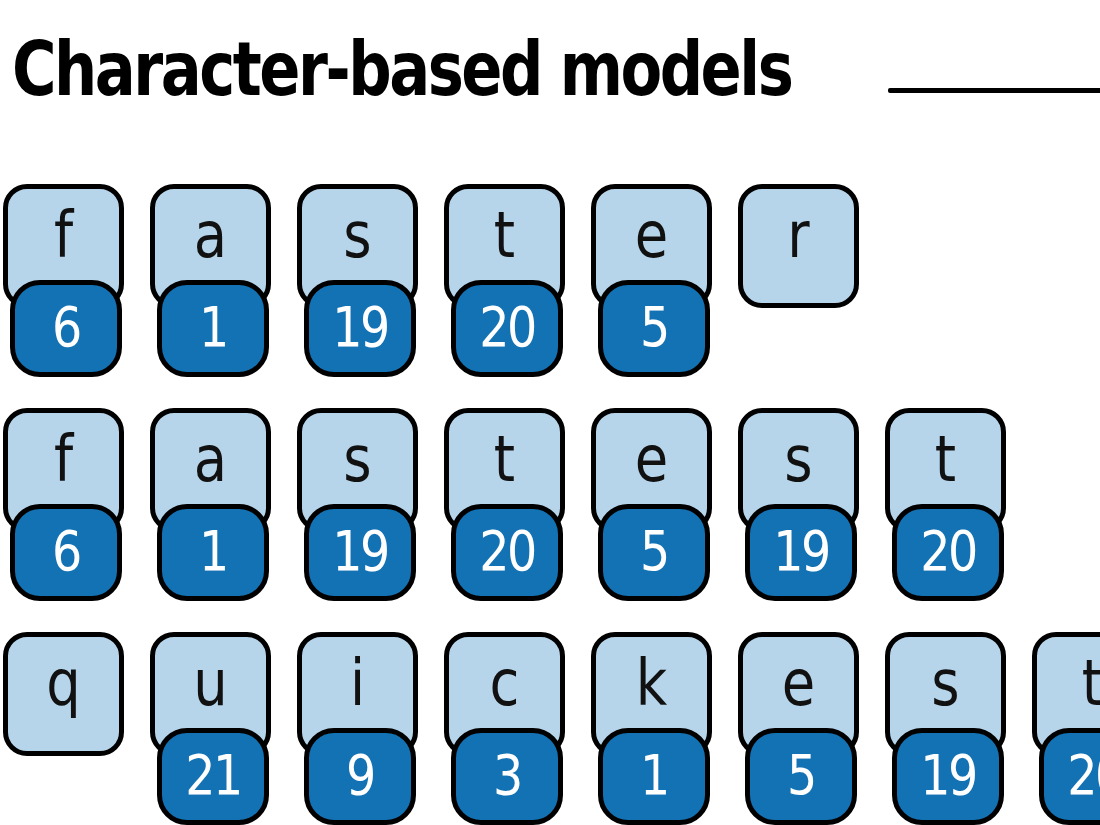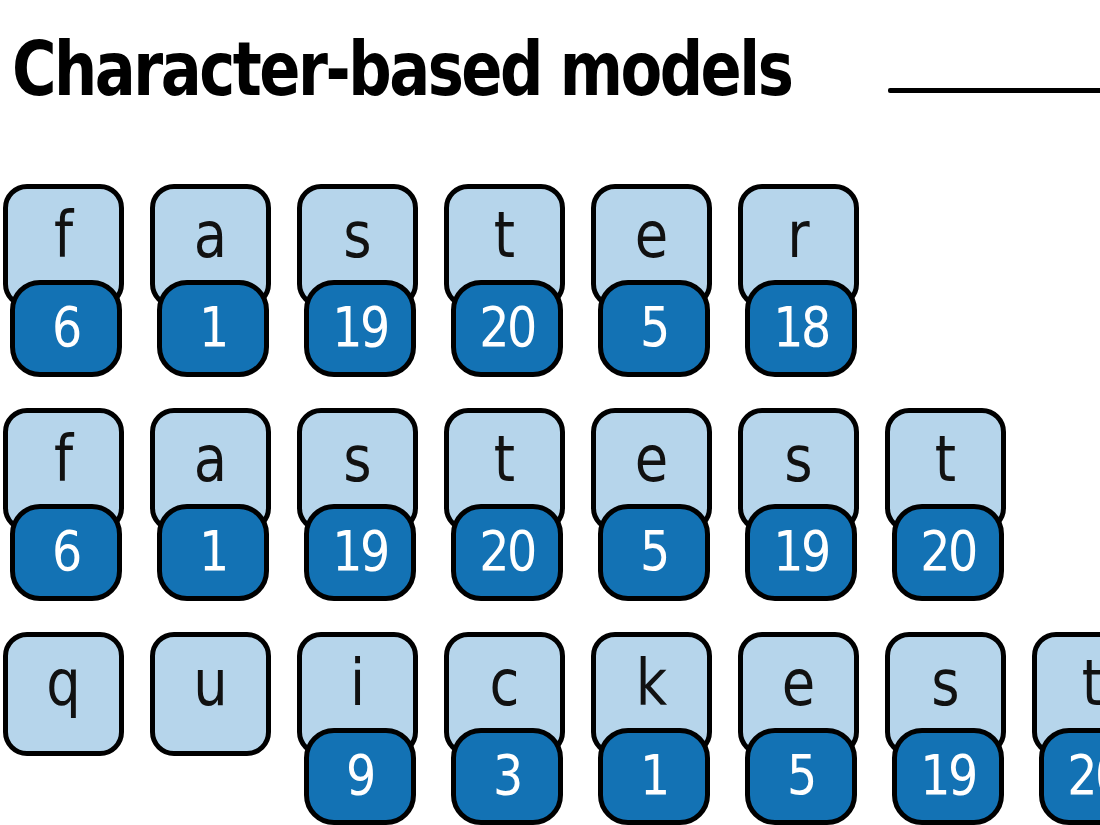--- a/index.html
+++ b/index.html
@@ -140,23 +140,20 @@
         <div class="char">e</div>
       </div>
     <div class="id-badge">
         <div class="id">5</div>
       </div>
   </div>
   <div class="token" style="left:735px;">
     <div class="char-box">
         <div class="char">r</div>
       </div>
-    <div class="id-badge">
-        <div class="id">18</div>
-      </div>
   </div>
 </div>
 
 <div class="row" style="top:408px;">
   <div class="token" style="left:0px;">
     <div class="char-box">
         <div class="char">f</div>
       </div>
     <div class="id-badge">
         <div class="id">6</div>
@@ -215,20 +212,23 @@
 <div class="row" style="top:632px;">
   <div class="token" style="left:0px;">
     <div class="char-box">
         <div class="char">q</div>
       </div>
   </div>
   <div class="token" style="left:147px;">
     <div class="char-box">
         <div class="char">u</div>
       </div>
+    <div class="id-badge">
+        <div class="id">21</div>
+      </div>
   </div>
   <div class="token" style="left:294px;">
     <div class="char-box">
         <div class="char">i</div>
       </div>
     <div class="id-badge">
         <div class="id">9</div>
       </div>
   </div>
   <div class="token" style="left:441px;">

